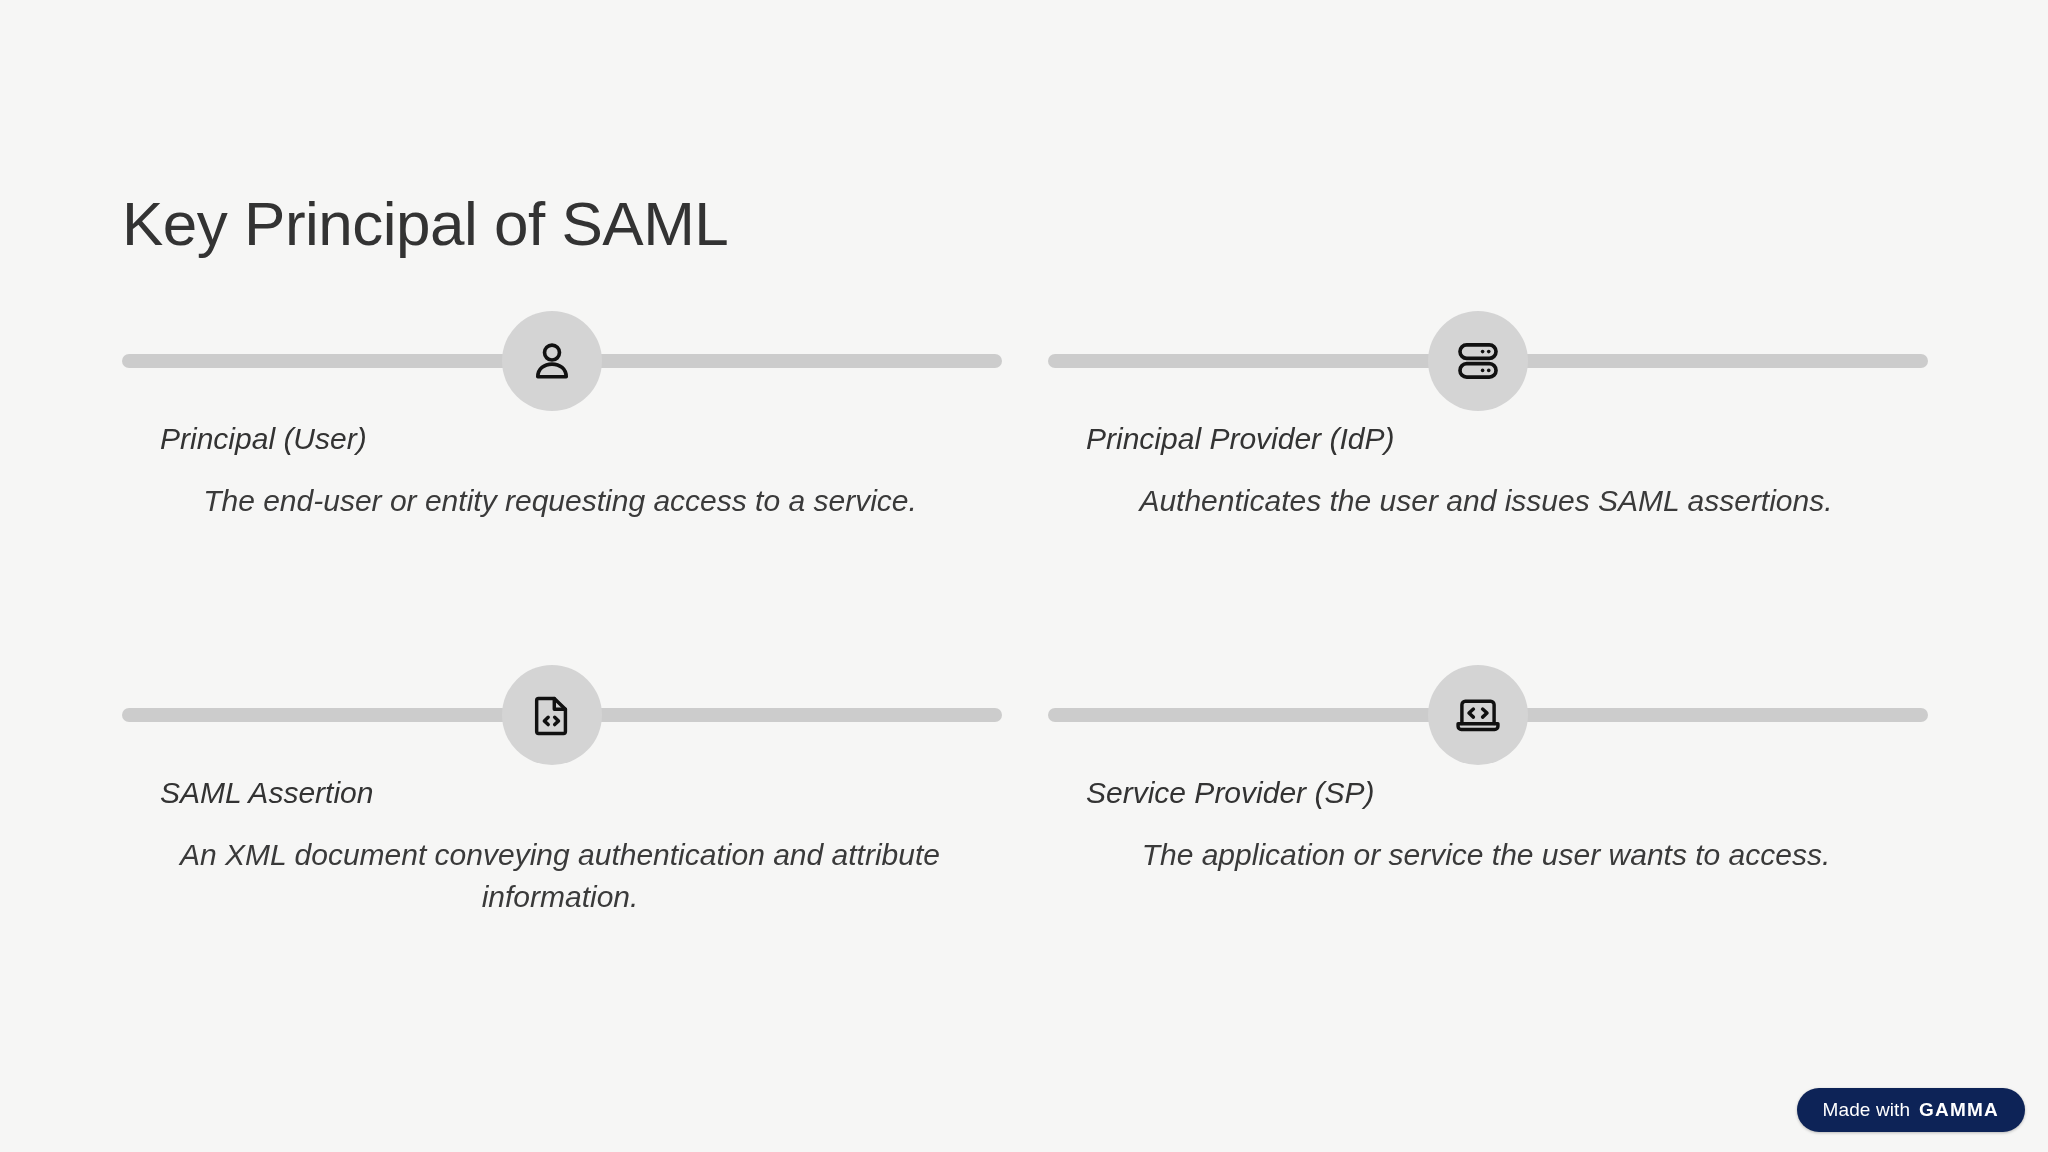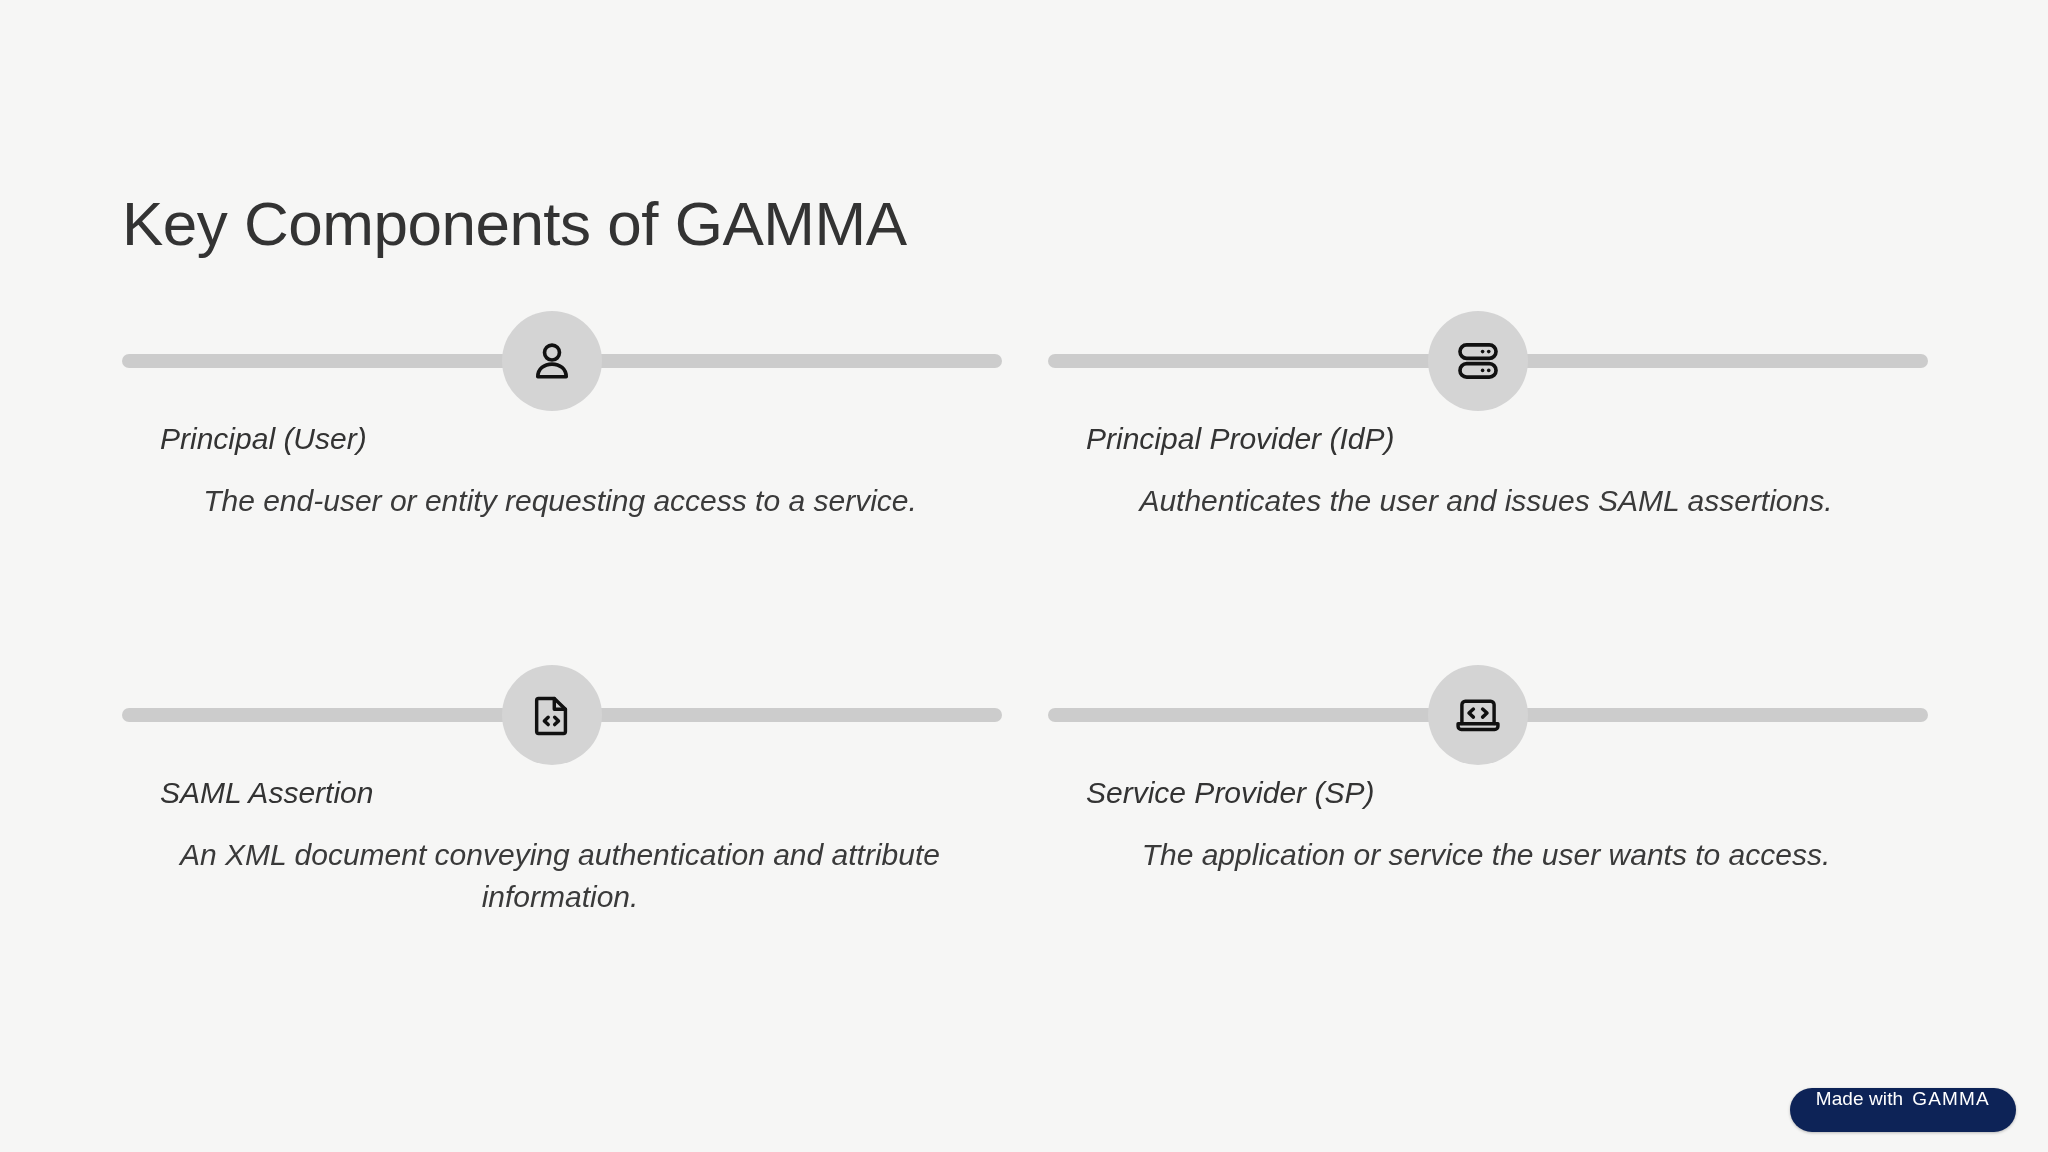--- a/index.html
+++ b/index.html
@@ -101,45 +101,46 @@
     font-weight: 400;
     color: #3a3a3a;
     line-height: 1.42;
     max-width: 800px;
     text-align: center;
   }
 
   
   .gamma-badge {
     position: absolute;
-    right: 32px;
+    right: 23px;
     bottom: 20px;
     height: 44px;
     padding: 0 26px;
     border-radius: 22px;
     background: #0d2357;
     color: #ffffff;
     display: flex;
+    align-items: center;
     gap: 9px;
     font-size: 19px;
     letter-spacing: 0.1px;
     box-shadow: 0 1px 3px rgba(0,0,0,0.25);
   }
   .gamma-badge .gamma-word {
-    font-weight: 400;
+    font-weight: 700;
     letter-spacing: 1.2px;
     font-size: 19px;
   }
 </style>
 </head>
 <body>
 
 <div class="slide">
 
-  <h1 class="page-title">Key Components of GAMMA</h1>
+  <h1 class="page-title">Key Principal of SAML</h1>
 
   <div class="grid">
 
     <div class="cell">
       <div class="bar-wrap">
         <div class="bar"></div>
         <div class="bubble">
           <span>
             <svg viewBox="0 0 24 24" fill="none" stroke="#111111" stroke-width="1.9" stroke-linecap="round" stroke-linejoin="round" aria-hidden="true">
               <circle cx="12" cy="7.6" r="3.9"></circle>

